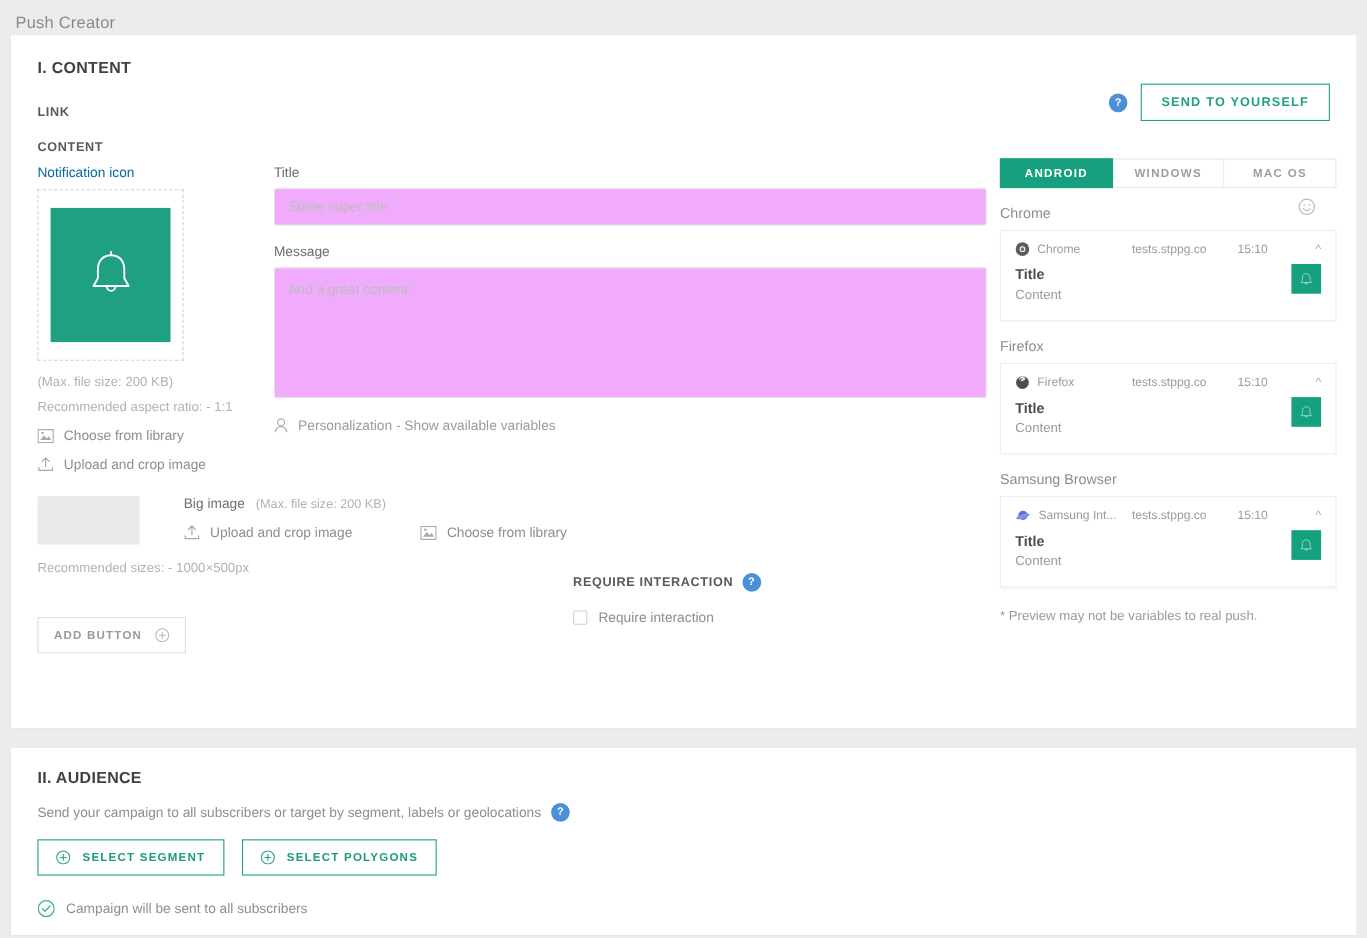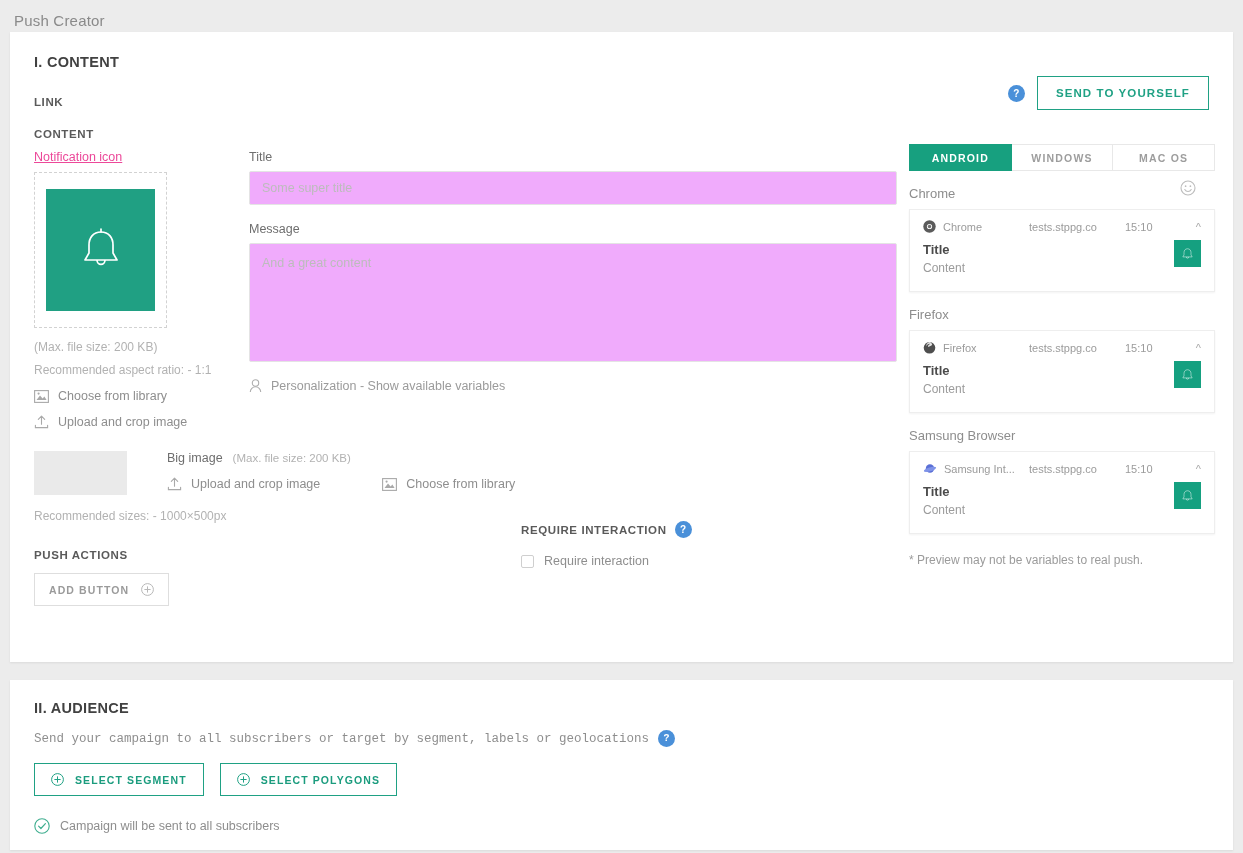--- a/index.html
+++ b/index.html
@@ -100,21 +100,21 @@
     font-family: "Liberation Sans", sans-serif;
     font-size: 12.5px;
     color: #5d5d5d;
   }
 
   
   .content-label { margin-top: 20px; }
   .content-grid { display: flex; margin-top: 10px; }
 
   .icon-col { width: 190px; }
-  .sublabel { font-size: 12.5px; color: #ec4899; text-decoration: underline; }
+  .sublabel { font-size: 12.5px; color: #0369a1; }
   .icon-drop {
     margin-top: 8px;
     width: 133px; height: 156px;
     border: 1px dashed #d2d2d2;
     display: flex; align-items: center; justify-content: center;
     cursor: pointer;
   }
   .icon-thumb {
     width: 109px; height: 122px;
     background: #20a083;
@@ -264,21 +264,20 @@
   }
   .preview-note {
     font-size: 12px; color: #9b9b9b; margin-top: 19px;
   }
 
   
   .aud-desc {
     display: flex; align-items: center; gap: 9px;
     font-size: 12.5px; color: #8e8e8e;
     margin-bottom: 16px;
-    font-family: Liberation Mono, monospace;
   }
   .aud-buttons { display: flex; gap: 16px; }
   .aud-btn {
     display: inline-flex; align-items: center; gap: 11px;
     border: 1px solid #1fa184; background: #fff;
     color: #1b9c7e;
     font-size: 10.5px; font-weight: bold; letter-spacing: 1.1px;
     padding: 9px 16px;
     cursor: pointer;
   }
@@ -419,21 +418,20 @@
         <span class="label-caps">REQUIRE INTERACTION</span>
         <span class="help-badge">?</span>
       </div>
       <div class="checkbox-row">
         <span class="checkbox"></span>
         <span>Require interaction</span>
       </div>
     </div>
 
     <div class="push-actions">
-      <div class="label-caps">PUSH ACTIONS</div>
       <button class="add-button">
         <span>ADD BUTTON</span>
         <svg width="13" height="13" viewBox="0 0 13 13">
           <circle cx="6.5" cy="6.5" r="5.9" fill="none" stroke="#b8b8b8" stroke-width="1"></circle>
           <path d="M6.5 3.4 L6.5 9.6 M3.4 6.5 L9.6 6.5" stroke="#b8b8b8" stroke-width="1"></path>
         </svg>
       </button>
     </div>
 
     <div class="preview">

